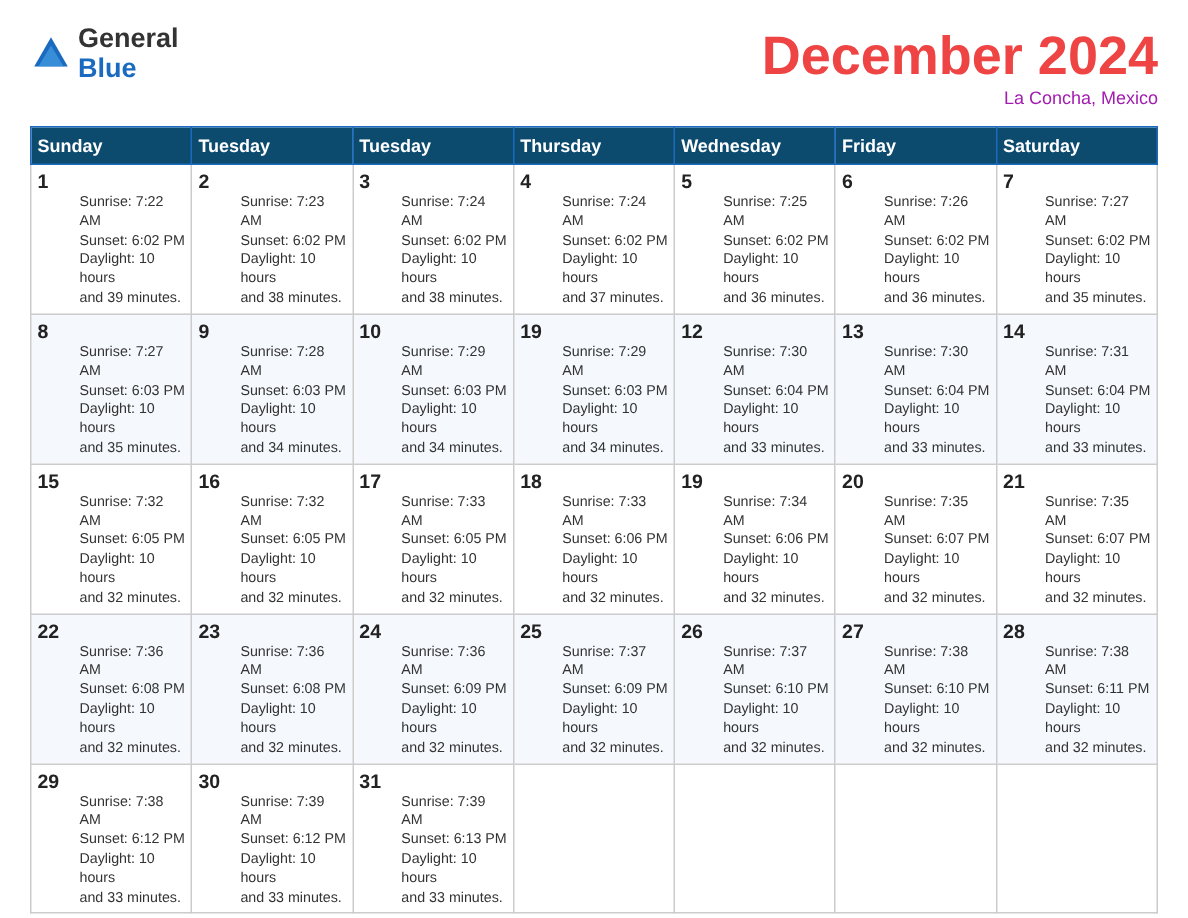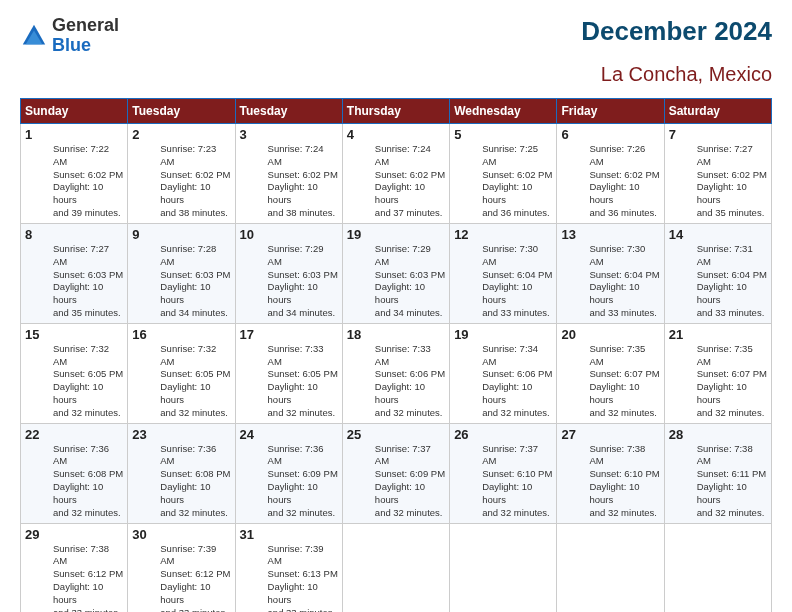--- a/index.html
+++ b/index.html
@@ -35,36 +35,35 @@
     .logo-text .general { color: #333; }
     .logo-text .blue { color: #1a6bbf; }
     .logo-icon {
       width: 28px;
       height: 28px;
     }
     .title-block {
       text-align: right;
     }
     .month-title {
-      font-size: 26px;
-      font-weight: bold;
-      color: #0c4a6e;
+      font-size: 36px;
+      font-weight: bold;
+      color: #ef4444;
     }
     .location {
-      font-size: 20px;
-      color: #7f1d1d;
-      margin-top: 16px;
+      font-size: 12px;
+      color: #a21caf;
     }
     .calendar {
       width: 100%;
       border-collapse: collapse;
       font-size: 10px;
     }
     .calendar th {
-      background: #7f1d1d;
+      background: #0c4a6e;
       color: #fff;
       padding: 5px 4px;
       text-align: left;
       font-size: 12px;
       font-weight: bold;
       border: 1px solid #1a6bbf;
     }
     .calendar td {
       border: 1px solid #ccc;
       vertical-align: top;

